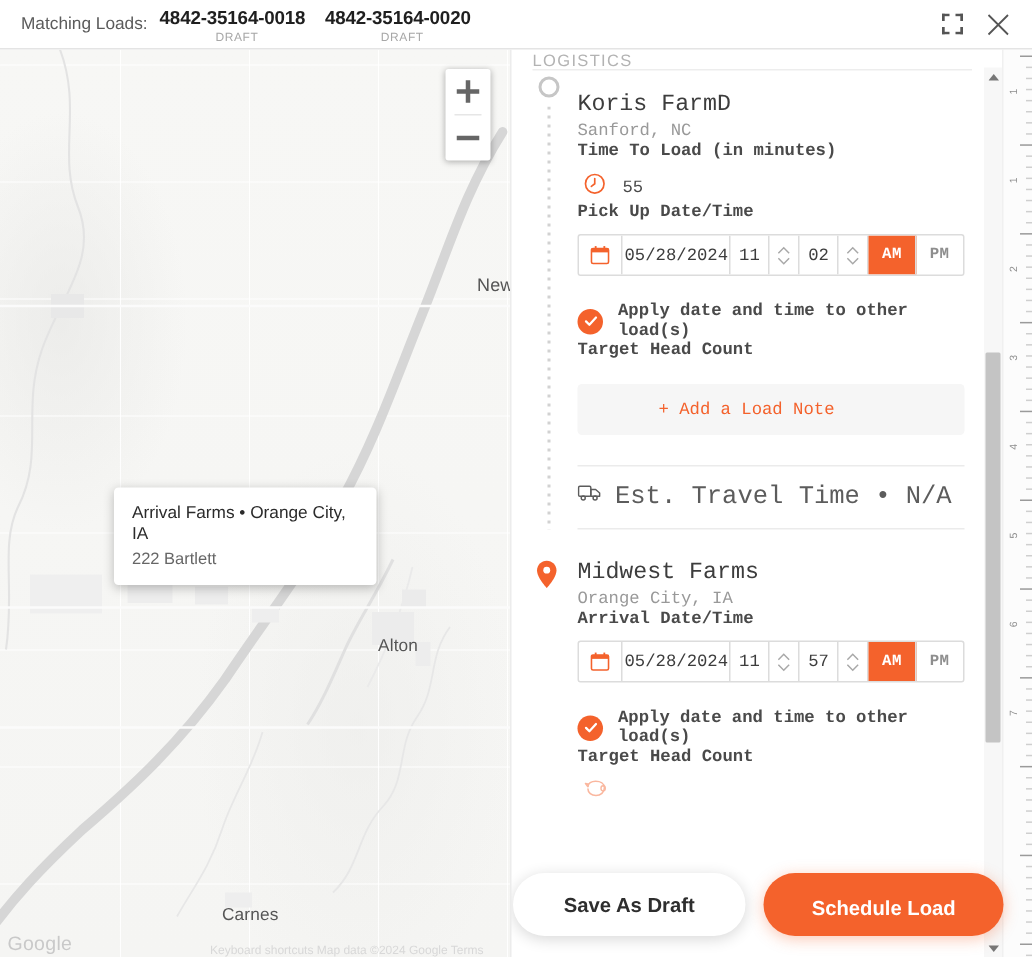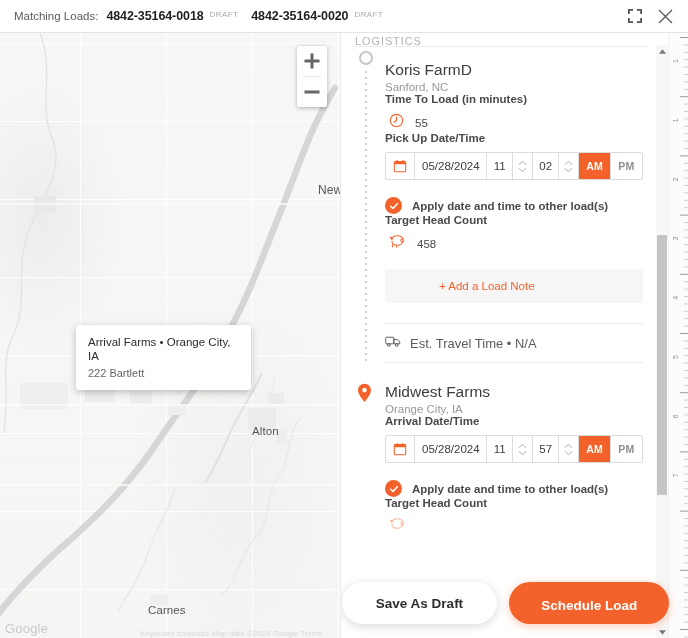--- a/index.html
+++ b/index.html
@@ -21,21 +21,21 @@
     height: 33px; min-height: 33px;
     background: #ffffff;
     border-bottom: 1px solid #e4e4e4;
     display: flex; align-items: center;
     padding: 0 12px 0 14px;
     position: relative; z-index: 40;
   }
   .tb-label {
     font-size: 11.5px; color: #5b5b5b; margin-right: 8px; white-space: nowrap;
   }
-  .load-chip { display: flex; margin-right: 13px; }
+  .load-chip { display: flex; align-items: center; margin-right: 13px; flex-direction: column; }
   .load-num {
     font-size: 12.5px; font-weight: bold; color: #1f1f1f; letter-spacing: -0.1px;
   }
   .draft-badge {
     font-size: 8px; color: #a7a7a7; margin-left: 6px;
     letter-spacing: 0.4px; font-weight: normal; position: relative; top: 1px;
   }
   .tb-spacer { flex: 1; }
   .tb-icon {
     width: 22px; height: 22px; display: flex;
@@ -125,21 +125,21 @@
     position: absolute; inset: 0 18px 0 0;
     padding: 0 22px 0 14px;
   }
   .section-head {
     font-size: 11px; color: #b3b3b3; letter-spacing: .9px;
     padding-top: 2px; height: 14px; overflow: hidden;
     border-bottom: 1px solid #ededed; padding-bottom: 4px;
     margin-bottom: 0;
   }
 
-  .stop { position: relative; padding-left: 30px; }
+  .stop { position: relative; padding-left: 30px; font-family: Liberation Mono, monospace; }
   .stop-marker { position: absolute; left: 4px; top: 4px; }
   .circle-marker {
     width: 14px; height: 14px; border-radius: 50%;
     border: 2px solid #c6c6c6; background: #fff;
   }
   .dotline {
     position: absolute; left: 10px; top: 24px; bottom: 0; width: 2px;
     background-image: linear-gradient(#d2d2d2 2px, transparent 2px);
     background-size: 2px 6px;
   }
@@ -196,21 +196,21 @@
     padding-left: 14px; width: 258px; cursor: text;
   }
   .note-box span { font-size: 11.5px; color: #f4622c; margin-left: 40px; }
 
   .hr { height: 1px; background: #ebebeb; margin-top: 20px; width: 258px; }
   .travel {
     display: flex; align-items: center; gap: 9px;
     padding: 11px 0 11px 0; width: 258px;
     border-bottom: 1px solid #ebebeb;
   }
-  .travel span { font-size: 13px; color: #5c5c5c; }
+  .travel span { font-size: 17px; color: #5c5c5c; }
 
   
   .scrollbar {
     position: absolute; right: 20px; top: 12px; bottom: 0; width: 12px;
     background: #f7f7f7; z-index: 20;
   }
   .sb-arrow {
     position: absolute; left: 0; width: 12px; height: 12px;
     display: flex; align-items: center; justify-content: center;
   }
@@ -417,32 +417,20 @@
           <div class="check-row">
             <span class="check-circle">
               <svg width="10" height="10" viewBox="0 0 12 12">
                 <path d="M2 6.3 L4.7 9 L10 3.2" stroke="#fff" stroke-width="1.8" fill="none" stroke-linecap="round" stroke-linejoin="round"></path>
               </svg>
             </span>
             <span class="check-label">Apply date and time to other load(s)</span>
           </div>
 
           <div class="field-label">Target Head Count</div>
-          <div class="icon-val">
-            <span>
-              <svg width="17" height="15" viewBox="0 0 20 17">
-                <path d="M3.5 6.2 C3.5 3.4 6.2 1.8 9.5 1.8 C13.2 1.8 16.4 3.6 16.4 7 C16.4 10.6 13.4 13 9.8 13 C6.2 13 3.5 11 3.5 8" stroke="#f4622c" stroke-width="1.25" fill="none" stroke-linecap="round"></path>
-                <path d="M3.5 6.2 L1.6 3.6 L4.4 4.2" stroke="#f4622c" stroke-width="1.25" fill="none" stroke-linejoin="round"></path>
-                <ellipse cx="15.4" cy="7.4" rx="1.7" ry="2" stroke="#f4622c" stroke-width="1.1" fill="none"></ellipse>
-                <path d="M4.2 12.2 L4 15" stroke="#f4622c" stroke-width="1.2" stroke-linecap="round"></path>
-                <path d="M9 13.1 L9 15.4" stroke="#f4622c" stroke-width="1.2" stroke-linecap="round"></path>
-              </svg>
-            </span>
-            <span class="v">458</span>
-          </div>
 
           <div class="note-box">
             <span>+ Add a Load Note</span>
           </div>
 
           <div class="hr"></div>
           <div class="travel">
             <span>
               <svg width="16" height="13" viewBox="0 0 18 14">
                 <rect x="0.8" y="2.2" width="9.2" height="7.4" rx="1" stroke="#5c5c5c" stroke-width="1.1" fill="none"></rect>

